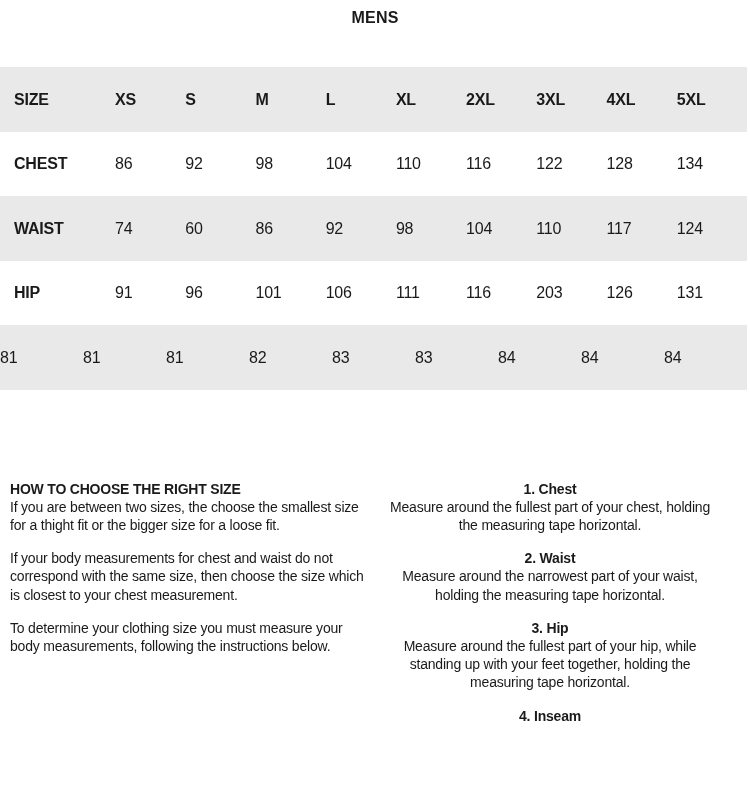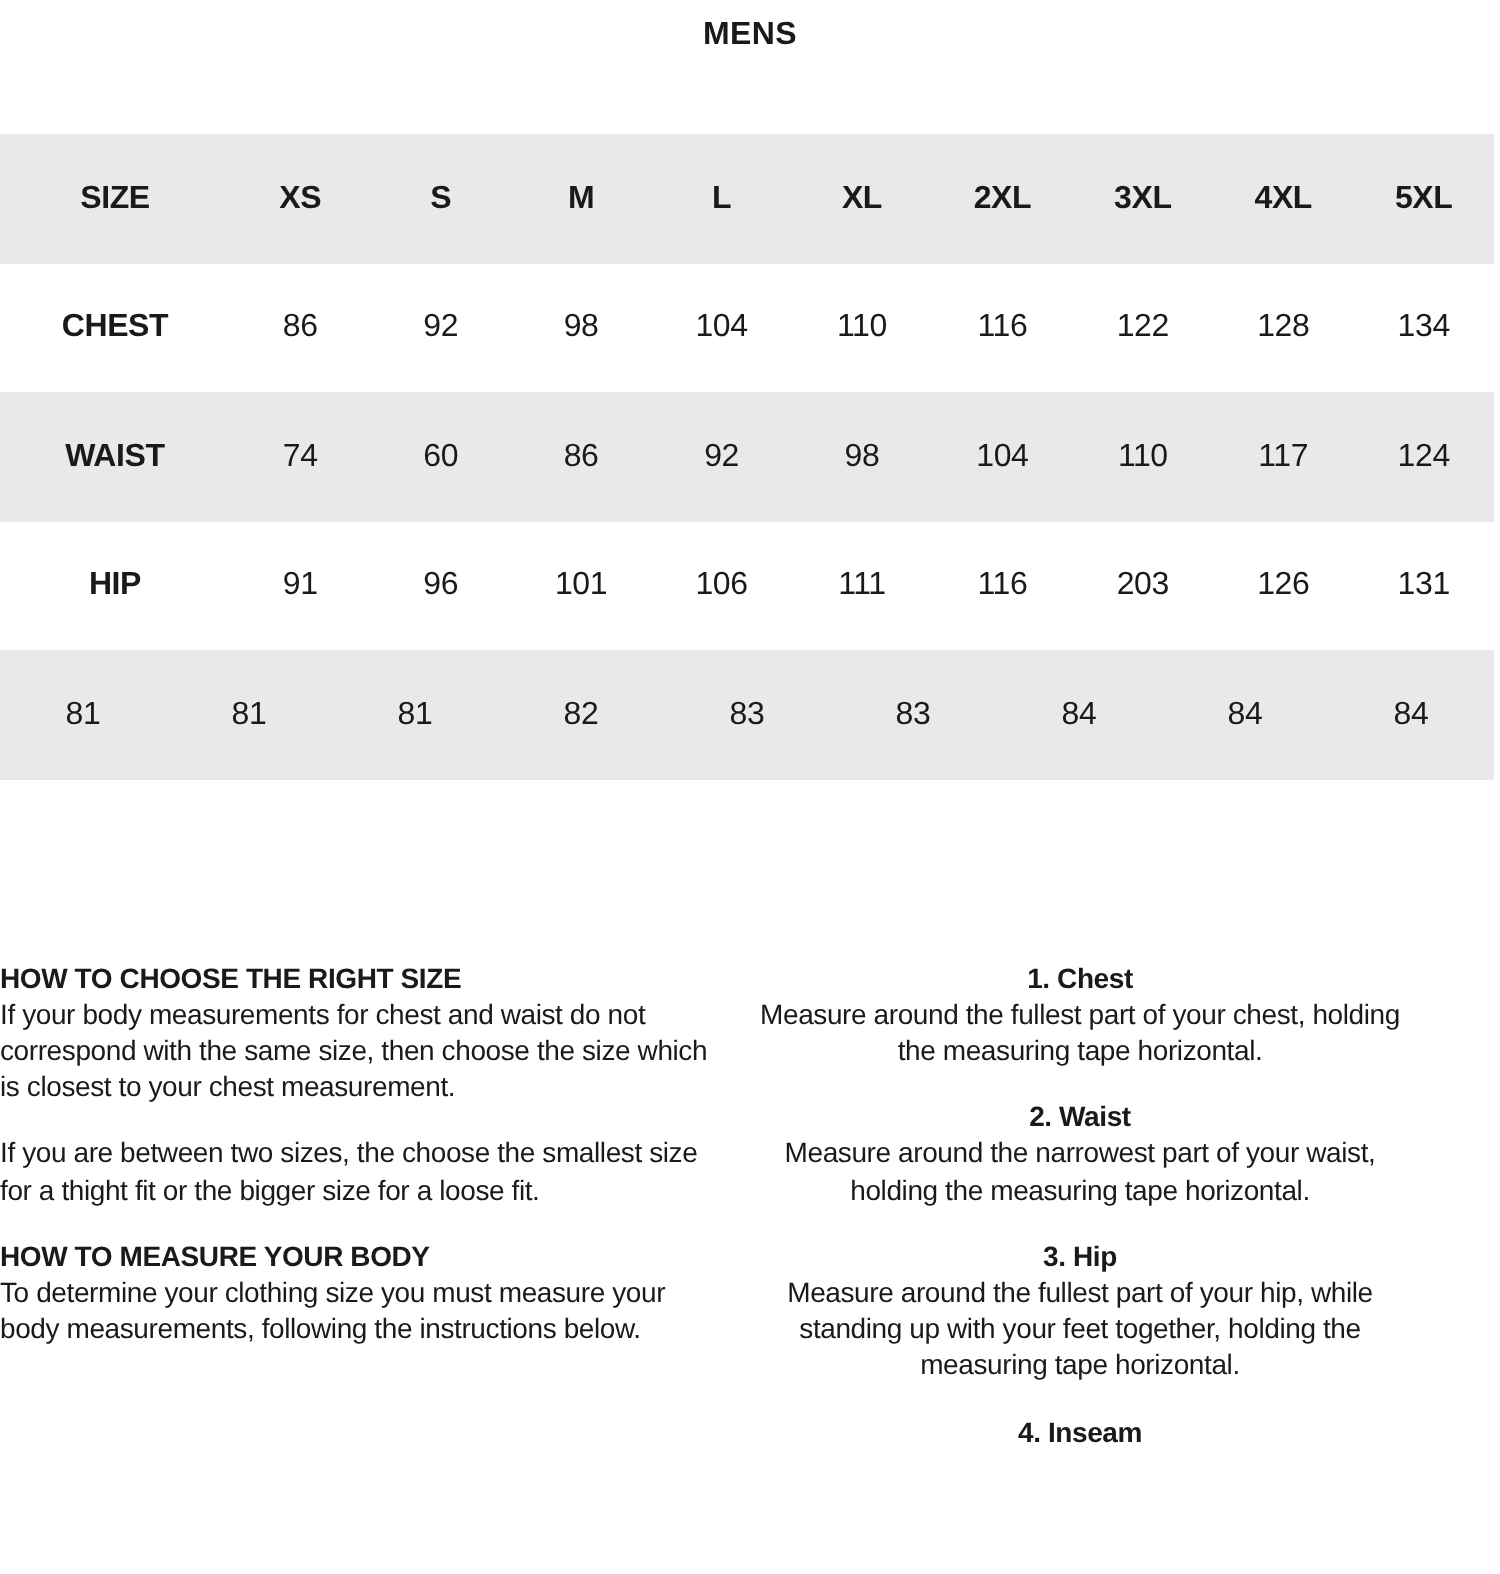--- a/index.html
+++ b/index.html
@@ -29,37 +29,38 @@
     margin-right: 3px;
   }
   .size-table .row {
     display: flex;
     align-items: center;
     height: 64.5px;
   }
   .size-table .row:nth-child(odd) { background: #e9e9e9; }
   .size-table .cell {
     flex: 1;
-    text-align: center;
+    text-align: left;
     font-size: 16px;
     font-weight: 400;
     line-height: 1.2;
     letter-spacing: -0.2px;
   }
   .size-table .cell.label {
     flex: 0 0 115px;
     font-weight: 700;
     padding: 0 14px;
   }
   .size-table .row.header .cell { font-weight: 700; }
 
   
   .instructions {
     display: flex;
     margin-top: 90px;
+    padding-left: 10px;
   }
   .col-left { width: 356px; }
   .col-right { width: 336px; margin-left: 16px; text-align: center; }
 
   .instructions h2, .instructions h3 {
     font-size: 14px;
     font-weight: 700;
     margin: 0;
     line-height: 18.2px;
     letter-spacing: -0.2px;
@@ -140,23 +141,22 @@
     <div class="cell">83</div>
     <div class="cell">84</div>
     <div class="cell">84</div>
     <div class="cell">84</div>
   </div>
 </div>
 
 <div class="instructions">
   <div class="col-left">
     <h2>HOW TO CHOOSE THE RIGHT SIZE</h2>
+    <p>If you are between two sizes, the choose the smallest size for a thight fit or the bigger size for a loose fit.</p>
     <p>If your body measurements for chest and waist do not correspond with the same size, then choose the size which is closest to your chest measurement.</p>
-    <p>If you are between two sizes, the choose the smallest size for a thight fit or the bigger size for a loose fit.</p>
-    <h2>HOW TO MEASURE YOUR BODY</h2>
     <p>To determine your clothing size you must measure your body measurements, following the instructions below.</p>
   </div>
 
   <div class="col-right">
     <h3>1. Chest</h3>
     <p>Measure around the fullest part of your chest, holding the measuring tape horizontal.</p>
     <h3>2. Waist</h3>
     <p>Measure around the narrowest part of your waist, holding the measuring tape horizontal.</p>
     <h3>3. Hip</h3>
     <p>Measure around the fullest part of your hip, while standing up with your feet together, holding the measuring tape horizontal.</p>

